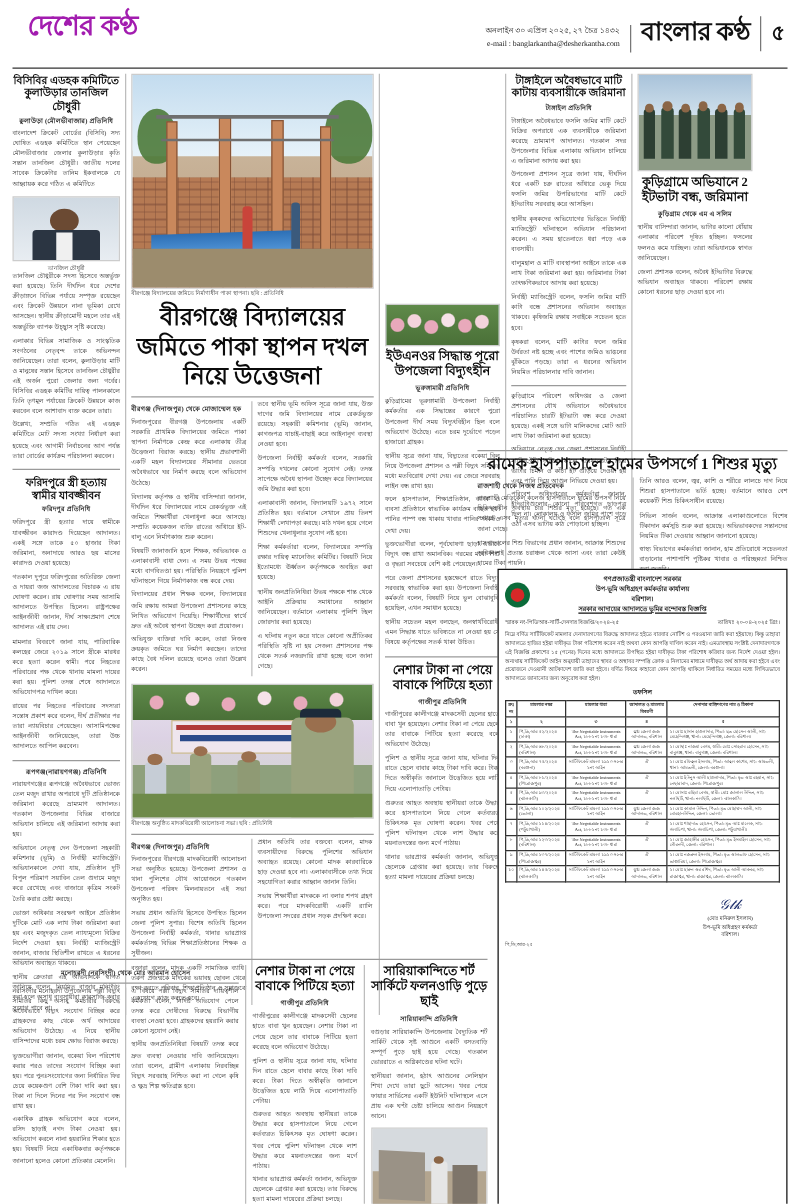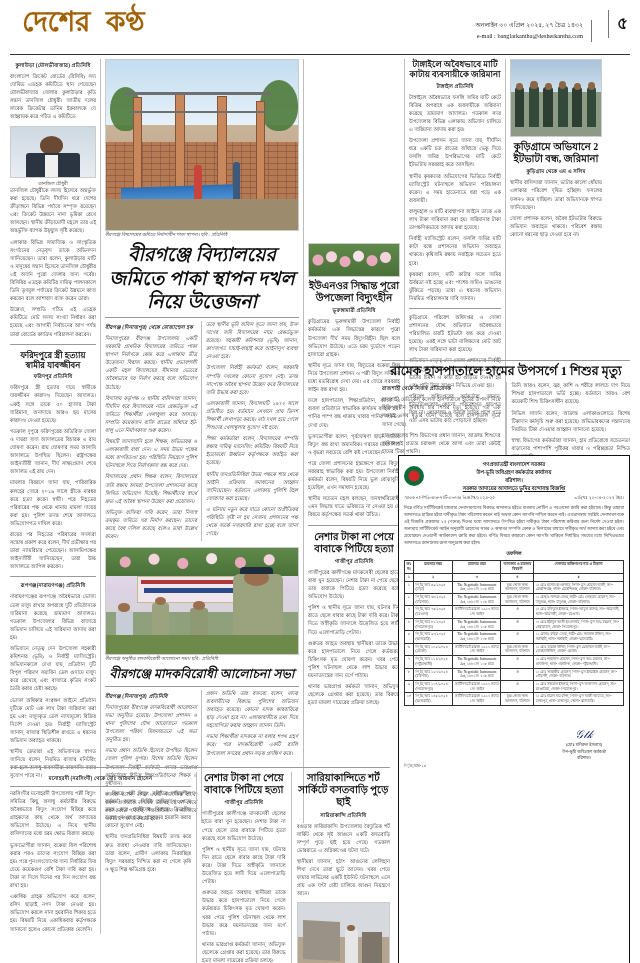--- a/index.html
+++ b/index.html
@@ -6,22 +6,22 @@
   html, body {
     width: 640px; height: 963px;
     background: #ffffff;
     font-family: "Liberation Serif", "DejaVu Serif", serif;
     overflow: hidden;
   }
   .page { position: relative; width: 640px; height: 963px; background:#fff; padding: 0; }
 
   
   .masthead { position:relative; height: 52px; padding: 10px 12px 0 12px; display:flex; align-items:flex-start; }
-  .mast-left { font-family:Liberation Mono, monospace; font-weight:700; font-size:28px; letter-spacing:-0.5px;
-               color:#a16207; line-height:1; padding-left:10px; flex:0 0 auto; }
+  .mast-left { font-family:Liberation Sans, sans-serif; font-weight:700; font-size:22px; letter-spacing:-0.5px;
+               color:#a21caf; line-height:1; padding-left:10px; flex:0 0 auto; }
   .mast-mid { margin-left:auto; text-align:right; padding-right:8px; border-right:1px solid #777;
               font-size:6.2px; line-height:1.7; color:#1a1a1a; align-self:center; }
   .mast-right { display:flex; align-items:center; padding-left:8px; }
   .mast-title2 { font-weight:700; font-size:20px; color:#111; letter-spacing:-0.5px; }
   .mast-pageno { font-size:17px; font-weight:700; margin-left:8px; padding-left:8px; border-left:1px solid #777; color:#111;}
   .rule { height:1px; background:#333; margin:2px 10px 0 10px; }
 
   
   .body-wrap { position:relative; padding: 4px 10px 6px 10px; }
   .cols { display:flex; gap:4px; }
@@ -89,48 +89,50 @@
   .notice-body { font-size:4.3px; line-height:1.62; text-align:justify; margin-top:3px; color:#222; }
   .notice-label { text-align:center; font-size:4.8px; font-weight:700; margin:3px 0 2px; }
   table.notice-tbl { width:100%; border-collapse:collapse; font-size:3.5px; color:#222; }
   table.notice-tbl th, table.notice-tbl td { border:0.5px solid #333; padding:1px 1.5px; vertical-align:top; line-height:1.35;}
   table.notice-tbl th { font-weight:700; text-align:center; font-size:3.6px;}
   td.c-num { text-align:center; width:4%; }
   td.c-case { width:18%; }
   td.c-act { width:22%; text-align:center; }
   td.c-court { width:15%; text-align:center; }
   td.c-addr { width:41%; }
-  .sign-area { margin-top:20px; display:flex; justify-content:flex-end; padding-right:18px; }
+  .sign-area { margin-top:10px; display:flex; justify-content:flex-end; padding-right:18px; }
   .sign-box { text-align:center; font-size:4.2px; line-height:1.5; }
   .sign-scribble { font-family:"Liberation Serif", serif; font-style:italic; font-size:11px; color:#1c2d6b; }
   .notice-foot { font-size:3.8px; color:#333; margin-top:2px; }
   .center { text-align:center; }
 </style>
 </head>
 <body>
 
 <div class="page">
 
   <div class="masthead">
     <div class="mast-left">দেশের কণ্ঠ</div>
     <div class="mast-mid">
       <div>অনলাইন ৩০ এপ্রিল ২০২৫, ২৭ চৈত্র ১৪৩২</div>
       <div>e-mail : banglarkantha@desherkantha.com</div>
     </div>
     <div class="mast-right">
+      <div class="mast-title2">বাংলার কণ্ঠ</div>
       <div class="mast-pageno">৫</div>
     </div>
   </div>
   <div class="rule"></div>
 
   <div class="body-wrap">
     <div class="cols">
 
       <div class="col c1">
 
+        <div class="hl hl-xs">বিসিবির এডহক কমিটিতে কুলাউড়ার তানজিল চৌধুরী</div>
         <div class="byline">কুলাউড়া (মৌলভীবাজার) প্রতিনিধি</div>
         <div class="para">বাংলাদেশ ক্রিকেট বোর্ডের (বিসিবি) সদ্য ঘোষিত এডহক কমিটিতে স্থান পেয়েছেন মৌলভীবাজার জেলার কুলাউড়ার কৃতি সন্তান তানজিল চৌধুরী। জাতীয় দলের সাবেক ক্রিকেটার তানিম ইকবালকে যে আহ্বায়ক করে গঠিত এ কমিটিতে</div>
 
         <div class="photo ph-portrait" style="height:52px;margin:4px 0 2px 0;">
           <div class="head" style="left:34%;top:18%;width:28%;height:38%;background:#6b4a33;"></div>
           <div class="person" style="left:18%;top:52%;width:64%;height:48%;background:#2b3542;"></div>
           <div style="position:absolute;left:40%;top:56%;width:16%;height:44%;background:#f0f0f0;"></div>
         </div>
         <div class="cap center">তানজিল চৌধুরী</div>
 
@@ -151,21 +153,21 @@
 
         <div class="byline">রূপগঞ্জ(নারায়ণগঞ্জ) প্রতিনিধি</div>
         <div class="para">নারায়ণগঞ্জের রূপগঞ্জে অবৈধভাবে ভোজ্য তেল মজুদ রাখার অপরাধে দুটি প্রতিষ্ঠানকে জরিমানা করেছে ভ্রাম্যমাণ আদালত। গতকাল উপজেলার বিভিন্ন বাজারে অভিযান চালিয়ে এই জরিমানা আদায় করা হয়।</div>
         <div class="para">অভিযানে নেতৃত্ব দেন উপজেলা সহকারী কমিশনার (ভূমি) ও নির্বাহী ম্যাজিস্ট্রেট। অভিযানকালে দেখা যায়, প্রতিষ্ঠান দুটি বিপুল পরিমাণ সয়াবিন তেল গুদামে মজুদ করে রেখেছে এবং বাজারে কৃত্রিম সংকট তৈরি করার চেষ্টা করছে।</div>
         <div class="para">ভোক্তা অধিকার সংরক্ষণ আইনে প্রতিষ্ঠান দুটিকে মোট এক লাখ টাকা জরিমানা করা হয় এবং মজুদকৃত তেল ন্যায্যমূল্যে বিক্রির নির্দেশ দেওয়া হয়। নির্বাহী ম্যাজিস্ট্রেট জানান, বাজার স্থিতিশীল রাখতে এ ধরনের অভিযান অব্যাহত থাকবে।</div>
         <div class="para">স্থানীয় ক্রেতারা এই অভিযানকে স্বাগত জানিয়ে বলেন, নিয়মিত বাজার মনিটরিং করা হলে অসাধু ব্যবসায়ীরা কারসাজি করার সুযোগ পাবে না।</div>
       </div>
 
       <div class="vdiv"></div>
 
-      <div class="col" style="width:194px;font-style:italic;">
+      <div class="col" style="width:194px;">
 
         <div class="photo ph-build" style="height:172px;">
           <div style="position:absolute;left:0;right:0;top:0;height:38%;background:linear-gradient(#c3dcef,#e7f2f9);"></div>
           <div class="tree" style="left:2%;top:16%;width:16%;height:26%;"></div>
           <div class="tree" style="left:80%;top:12%;width:20%;height:30%;"></div>
           <div class="brickwall" style="height:52%;"></div>
           <div class="pillar" style="left:14%;top:22%;width:5%;height:66%;"></div>
           <div class="pillar" style="left:36%;top:20%;width:5%;height:68%;"></div>
           <div class="pillar" style="left:58%;top:21%;width:5%;height:67%;"></div>
           <div class="pillar" style="left:78%;top:24%;width:5%;height:64%;"></div>
@@ -213,21 +215,20 @@
           <div class="person" style="left:24%;top:52%;width:9%;height:32%;background:#9aa37e;"></div>
           <div class="head" style="left:25.5%;top:46%;width:6%;height:8%;background:#9a6f4e;"></div>
           <div class="person" style="left:44%;top:56%;width:9%;height:30%;background:#8f9a74;"></div>
           <div class="head" style="left:45.5%;top:50%;width:6%;height:8%;background:#9a6f4e;"></div>
           <div class="person" style="left:5%;top:58%;width:9%;height:28%;background:#c6cdd6;"></div>
           <div class="head" style="left:6.5%;top:52%;width:6%;height:8%;background:#9a6f4e;"></div>
           <div style="position:absolute;left:0;right:0;bottom:0;height:18%;background:#6e8a4a;"></div>
         </div>
         <div class="cap">বীরগঞ্জে অনুষ্ঠিত মাদকবিরোধী আলোচনা সভা। ছবি : প্রতিনিধি</div>
 
-        <div class="hl hl-m" style="margin-top:4px;">বীরগঞ্জে মাদকবিরোধী আলোচনা সভা</div>
         <div class="sep" style="margin:4px 0 3px;"></div>
 
         <div style="display:flex;gap:4px;">
           <div style="width:92px;">
             <div class="byline byline-l">বীরগঞ্জ (দিনাজপুর) প্রতিনিধি</div>
             <div class="para">দিনাজপুরের বীরগঞ্জে মাদকবিরোধী আলোচনা সভা অনুষ্ঠিত হয়েছে। উপজেলা প্রশাসন ও থানা পুলিশের যৌথ আয়োজনে গতকাল উপজেলা পরিষদ মিলনায়তনে এই সভা অনুষ্ঠিত হয়।</div>
             <div class="para">সভায় প্রধান অতিথি হিসেবে উপস্থিত ছিলেন জেলা পুলিশ সুপার। বিশেষ অতিথি ছিলেন উপজেলা নির্বাহী কর্মকর্তা, থানার ভারপ্রাপ্ত কর্মকর্তাসহ বিভিন্ন শিক্ষাপ্রতিষ্ঠানের শিক্ষক ও সুধীজন।</div>
             <div class="para">বক্তারা বলেন, মাদক একটি সামাজিক ব্যাধি। তরুণ প্রজন্মকে মাদকের ভয়াবহ ছোবল থেকে রক্ষা করতে পরিবার, শিক্ষাপ্রতিষ্ঠান ও সমাজকে একযোগে কাজ করতে হবে।</div>
           </div>
           <div class="vdiv"></div>
@@ -483,21 +484,21 @@
           <div class="byline">গাজীপুর প্রতিনিধি</div>
           <div class="para">গাজীপুরের কালীগঞ্জে মাদকসেবী ছেলের হাতে বাবা খুন হয়েছেন। নেশার টাকা না পেয়ে ছেলে তার বাবাকে পিটিয়ে হত্যা করেছে বলে অভিযোগ উঠেছে।</div>
           <div class="para">পুলিশ ও স্থানীয় সূত্রে জানা যায়, ঘটনার দিন রাতে ছেলে বাবার কাছে টাকা দাবি করে। টাকা দিতে অস্বীকৃতি জানালে উত্তেজিত হয়ে লাঠি দিয়ে এলোপাতাড়ি পেটায়।</div>
           <div class="para">গুরুতর আহত অবস্থায় স্থানীয়রা তাকে উদ্ধার করে হাসপাতালে নিয়ে গেলে কর্তব্যরত চিকিৎসক মৃত ঘোষণা করেন। খবর পেয়ে পুলিশ ঘটনাস্থল থেকে লাশ উদ্ধার করে ময়নাতদন্তের জন্য মর্গে পাঠায়।</div>
           <div class="para">থানার ভারপ্রাপ্ত কর্মকর্তা জানান, অভিযুক্ত ছেলেকে গ্রেপ্তার করা হয়েছে। তার বিরুদ্ধে হত্যা মামলা দায়েরের প্রক্রিয়া চলছে।</div>
         </div>
 
         <div class="vdiv"></div>
 
         <div style="width:96px;">
-          <div class="hl hl-s">সারিয়াকান্দিতে শর্ট সার্কিটে বসতবাড়ি পুড়ে ছাই</div>
+          <div class="hl hl-s">সারিয়াকান্দিতে শর্ট সার্কিটে ফলনওাড়ি পুড়ে ছাই</div>
           <div class="byline">সারিয়াকান্দি প্রতিনিধি</div>
           <div class="para">বগুড়ার সারিয়াকান্দি উপজেলায় বৈদ্যুতিক শর্ট সার্কিট থেকে সৃষ্ট আগুনে একটি বসতবাড়ি সম্পূর্ণ পুড়ে ছাই হয়ে গেছে। গতকাল ভোররাতে এ অগ্নিকাণ্ডের ঘটনা ঘটে।</div>
           <div class="para">স্থানীয়রা জানান, হঠাৎ আগুনের লেলিহান শিখা দেখে তারা ছুটে আসেন। খবর পেয়ে ফায়ার সার্ভিসের একটি ইউনিট ঘটনাস্থলে এসে প্রায় এক ঘণ্টা চেষ্টা চালিয়ে আগুন নিয়ন্ত্রণে আনে।</div>
 
           <div class="photo ph-fire" style="height:74px;margin:4px 0 2px;">
             <div style="position:absolute;left:0;right:0;top:0;height:46%;background:#d6dade;"></div>
             <div style="position:absolute;left:0;right:0;bottom:0;height:54%;background:#b3a58f;"></div>
             <div style="position:absolute;left:6%;top:24%;width:40%;height:54%;background:#9a9286;transform:skewY(3deg);"></div>
             <div class="person" style="left:52%;top:36%;width:14%;height:50%;background:#e6e6e6;"></div>
             <div class="head" style="left:54%;top:30%;width:9%;height:9%;background:#8b6647;"></div>

